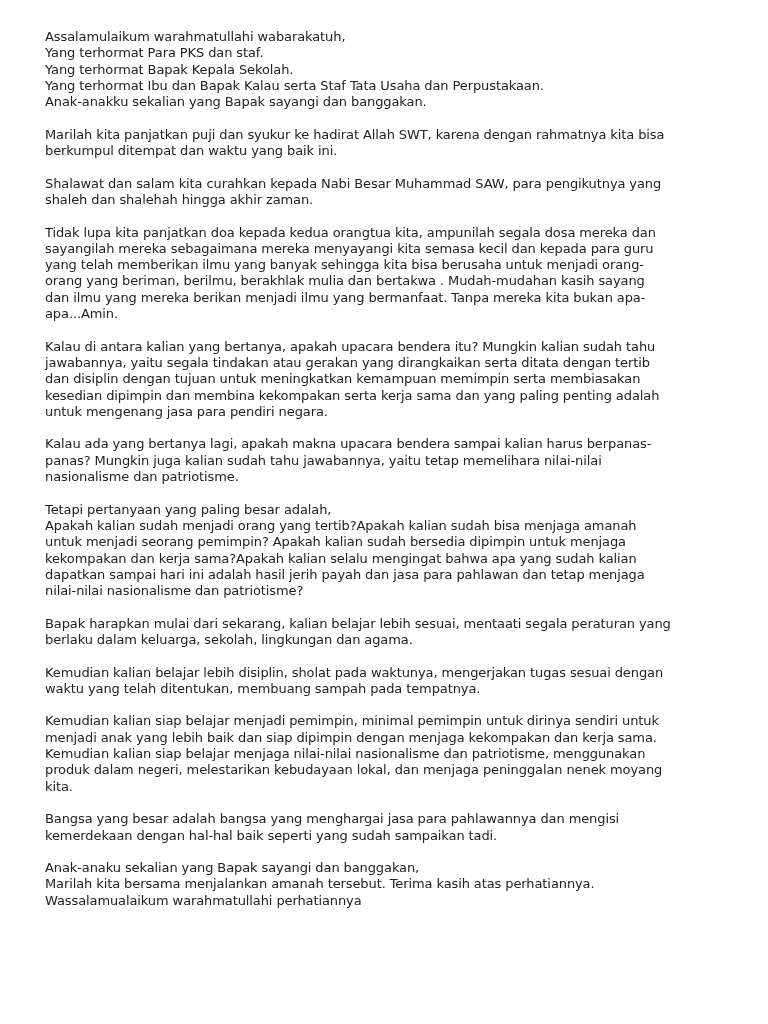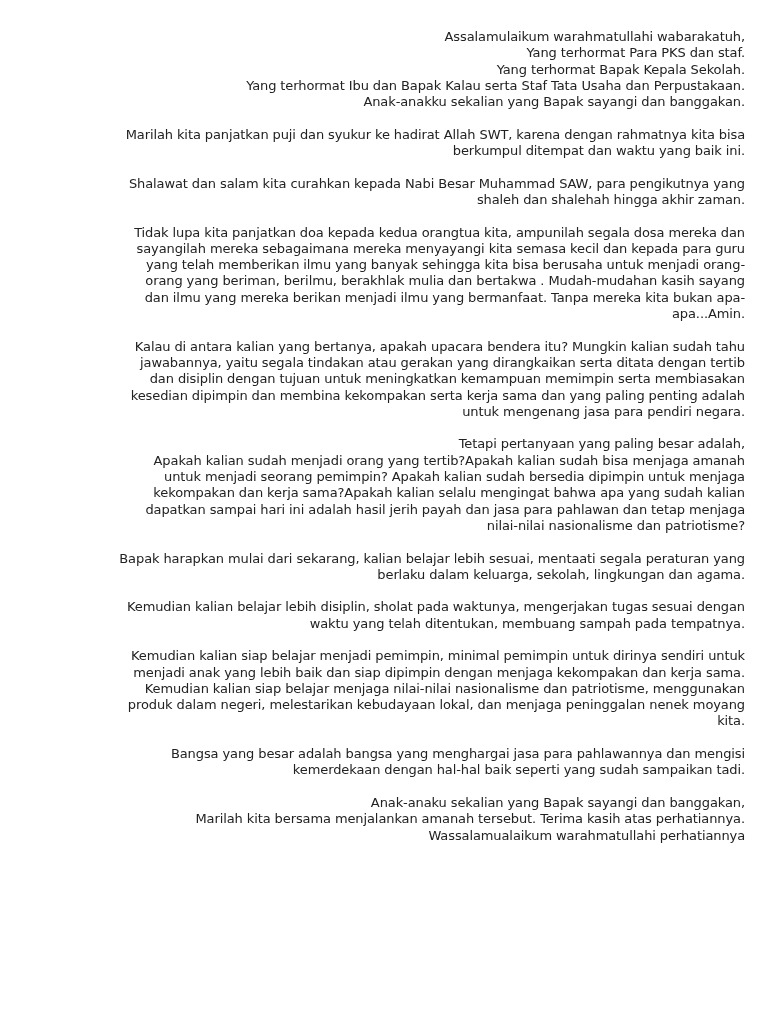--- a/index.html
+++ b/index.html
@@ -24,21 +24,20 @@
       color: #222222;
       letter-spacing: -0.1px;
     }
     .para {
       margin: 0 0 16.3px 0;
       padding: 0;
     }
     .line {
       display: block;
       white-space: pre;
-      text-align: right;
     }
   </style>
 </head>
 <body>
 
 <div class="page" id="doc">
     <p class="para">
       <span class="line">Assalamulaikum warahmatullahi wabarakatuh,</span>
       <span class="line">Yang terhormat Para PKS dan staf.</span>
       <span class="line">Yang terhormat Bapak Kepala Sekolah.</span>
@@ -62,20 +61,25 @@
       <span class="line">apa...Amin.</span>
     </p>
     <p class="para">
       <span class="line">Kalau di antara kalian yang bertanya, apakah upacara bendera itu? Mungkin kalian sudah tahu</span>
       <span class="line">jawabannya, yaitu segala tindakan atau gerakan yang dirangkaikan serta ditata dengan tertib</span>
       <span class="line">dan disiplin dengan tujuan untuk meningkatkan kemampuan memimpin serta membiasakan</span>
       <span class="line">kesedian dipimpin dan membina kekompakan serta kerja sama dan yang paling penting adalah</span>
       <span class="line">untuk mengenang jasa para pendiri negara.</span>
     </p>
     <p class="para">
+      <span class="line">Kalau ada yang bertanya lagi, apakah makna upacara bendera sampai kalian harus berpanas-</span>
+      <span class="line">panas? Mungkin juga kalian sudah tahu jawabannya, yaitu tetap memelihara nilai-nilai</span>
+      <span class="line">nasionalisme dan patriotisme.</span>
+    </p>
+    <p class="para">
       <span class="line">Tetapi pertanyaan yang paling besar adalah,</span>
       <span class="line">Apakah kalian sudah menjadi orang yang tertib?Apakah kalian sudah bisa menjaga amanah</span>
       <span class="line">untuk menjadi seorang pemimpin? Apakah kalian sudah bersedia dipimpin untuk menjaga</span>
       <span class="line">kekompakan dan kerja sama?Apakah kalian selalu mengingat bahwa apa yang sudah kalian</span>
       <span class="line">dapatkan sampai hari ini adalah hasil jerih payah dan jasa para pahlawan dan tetap menjaga</span>
       <span class="line">nilai-nilai nasionalisme dan patriotisme?</span>
     </p>
     <p class="para">
       <span class="line">Bapak harapkan mulai dari sekarang, kalian belajar lebih sesuai, mentaati segala peraturan yang</span>
       <span class="line">berlaku dalam keluarga, sekolah, lingkungan dan agama.</span>

